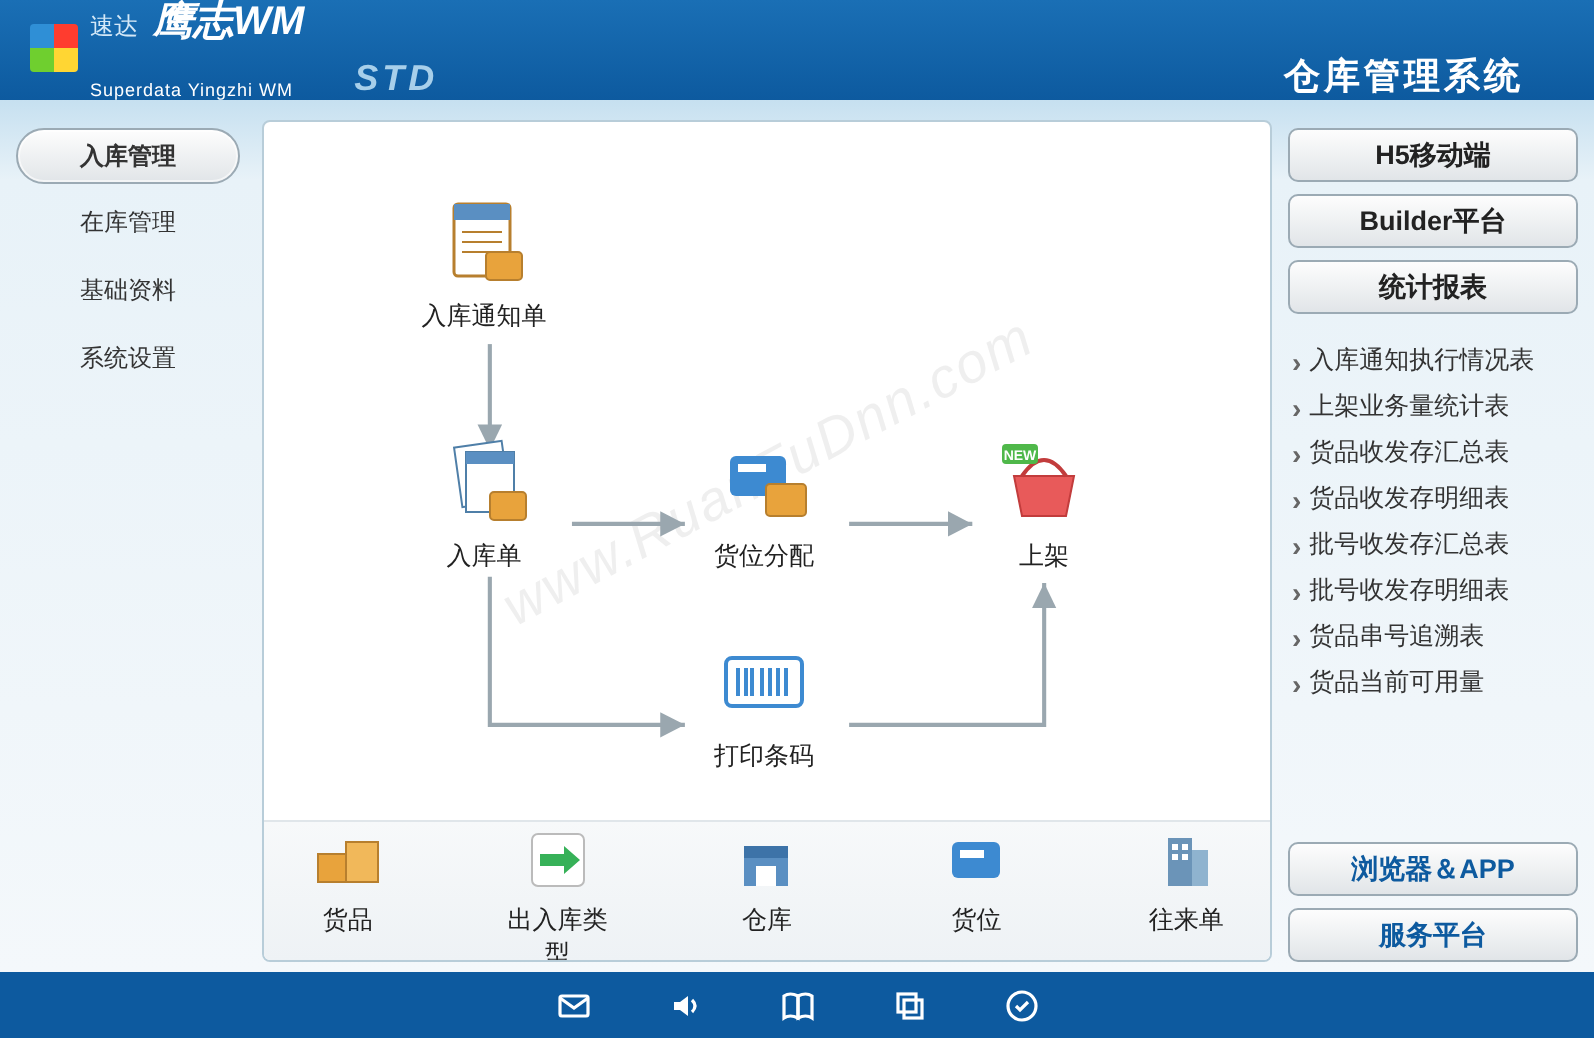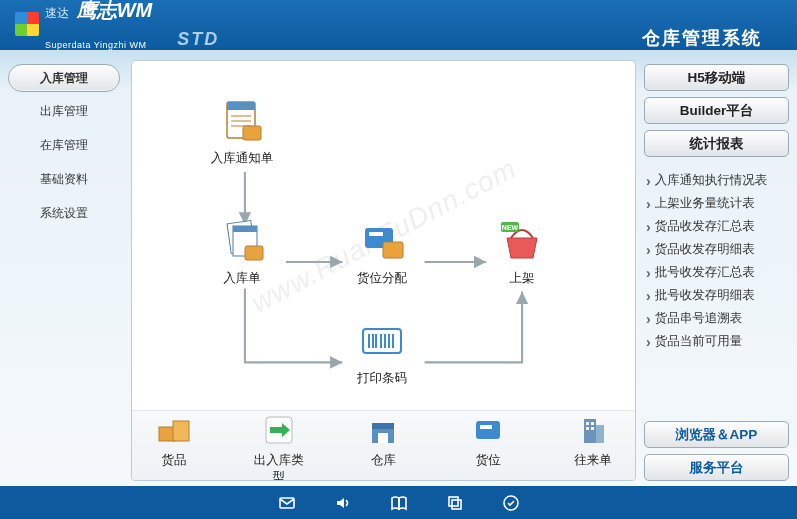--- a/index.html
+++ b/index.html
@@ -126,21 +126,20 @@
     </div>
   </div>
   <div class="std">STD</div>
   <div class="title-right">仓库管理系统</div>
 </div>
 
 <div class="body-wrap">
 
   <div class="left-nav">
     <div class="nav-btn active">入库管理</div>
-    <div class="nav-btn">出库管理</div>
     <div class="nav-btn">在库管理</div>
     <div class="nav-btn">基础资料</div>
     <div class="nav-btn">系统设置</div>
   </div>
 
   <div class="center-panel">
     <div class="diagram">
       <div class="watermark">www.RuanFuDnn.com</div>
 
       <svg class="arrows" viewBox="0 0 490 330" preserveAspectRatio="none">

